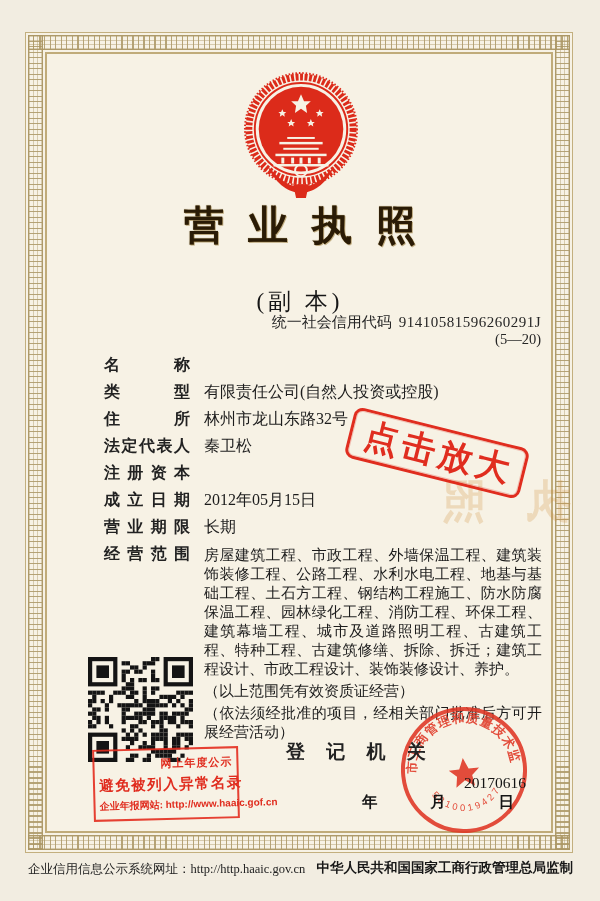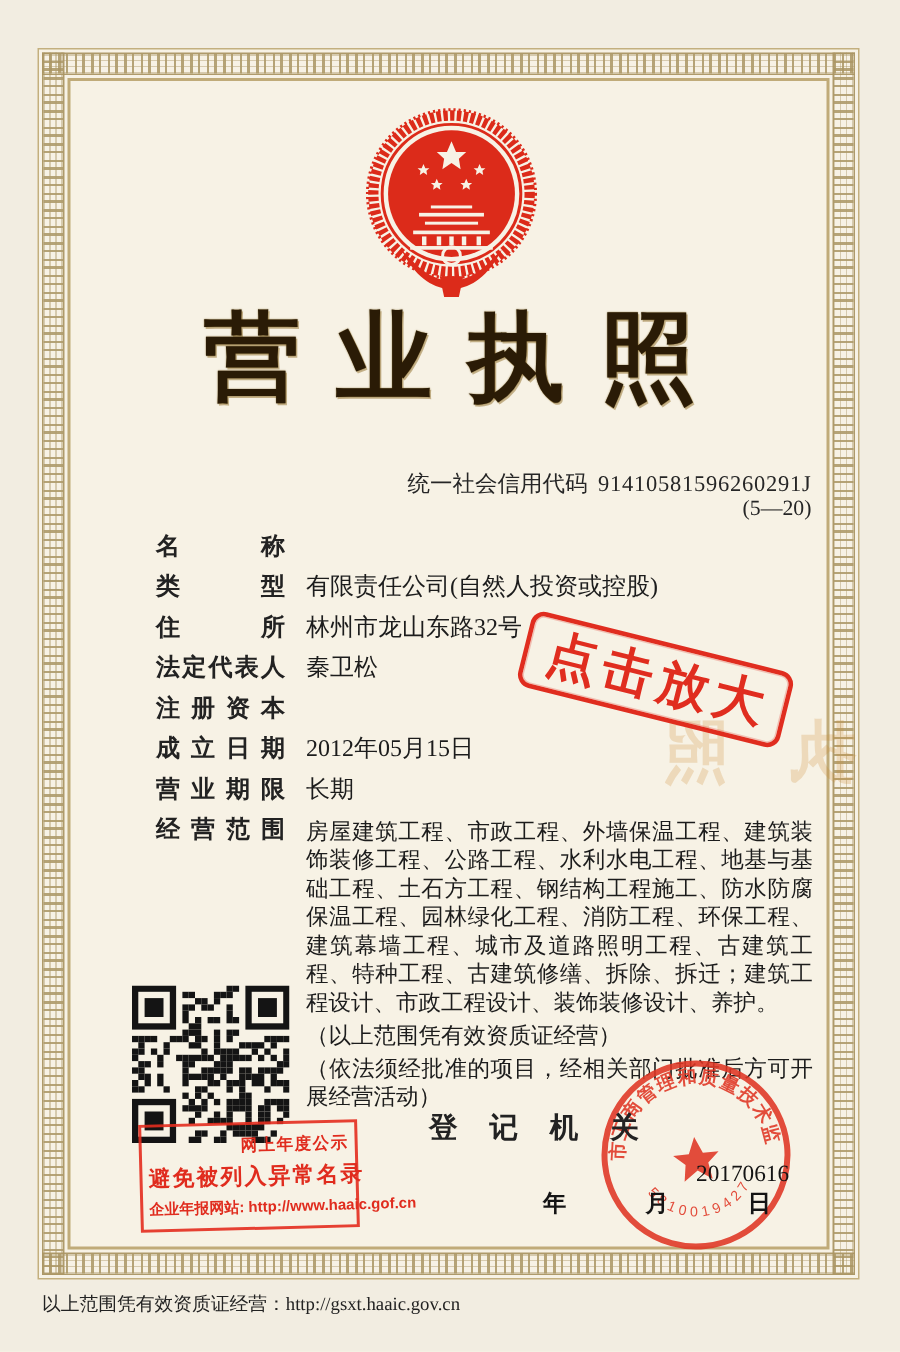--- a/index.html
+++ b/index.html
@@ -36,21 +36,21 @@
   }
   .band-top { top:2px; } .band-bottom { bottom:2px; }
   .band-left { left:2px; } .band-right { right:2px; }
   .inner-line { position:absolute; inset:19px; border:2px solid #c0ab79; }
 
   
   .emblem { left:242px; top:72px; width:118px; height:128px; }
   .title {
     left:0; right:0; top:203px;
     text-align:center;
-    font-size:64px; font-weight:900; line-height:1.1;
+    font-size:40px; font-weight:900; line-height:1.1;
     letter-spacing:24px; text-indent:24px;
     color:#2a1b06;
     text-shadow:0 0 1px #6e5316, 1px 1px 0 rgba(140,104,30,.45);
     font-family:"Liberation Sans", sans-serif;
   }
   .subtitle {
     left:0; right:0; top:286px; text-align:center;
     font-size:23px; color:#161616; letter-spacing:4px;
     font-family:"Liberation Serif","DejaVu Serif",serif;
   }
@@ -175,20 +175,21 @@
         <rect x="67" y="87" width="3" height="6"></rect>
       <rect x="77" y="87" width="3" height="6"></rect>
       <rect x="32" y="93.5" width="56" height="2.5"></rect>
     </g>
     <circle cx="60" cy="100" r="6" fill="none" stroke="#f7f2e5" stroke-width="2"></circle>
     <path d="M26,96 C36,116 48,122 60,123 C72,122 84,116 94,96 L87,103 C77,114 67,117 60,117 C53,117 43,114 33,103 Z" fill="#dc2b1a"></path>
     <path d="M52,114 L68,114 L65,128 L55,128 Z" fill="#dc2b1a"></path>
   </svg>
 
   <div class="abs title">营业执照</div>
+  <div class="abs subtitle">(副  本)</div>
 
   <div class="abs credit-line">
     <span>统一社会信用代码</span><span class="code">91410581596260291J</span>
   </div>
   <div class="abs page-no">(5—20)</div>
 
   <div class="abs fields">
     <div class="field-row">
       <span class="field-label">
           <span>名</span>
@@ -518,15 +519,16 @@
     <span>2017</span>
     <span>06</span>
     <span>16</span>
   </div>
   <div class="abs date-labels">
     <span>年</span>
     <span>月</span>
     <span>日</span>
   </div>
 
-  <div class="abs footer-left">以上范围凭有效资质证经营：http://gsxt.haaic.gov.cn</div>
+  <div class="abs footer-left">企业信用信息公示系统网址：http://http.haaic.gov.cn</div>
+  <div class="abs footer-right">中华人民共和国国家工商行政管理总局监制</div>
 
 </div>
 
 </body></html>

